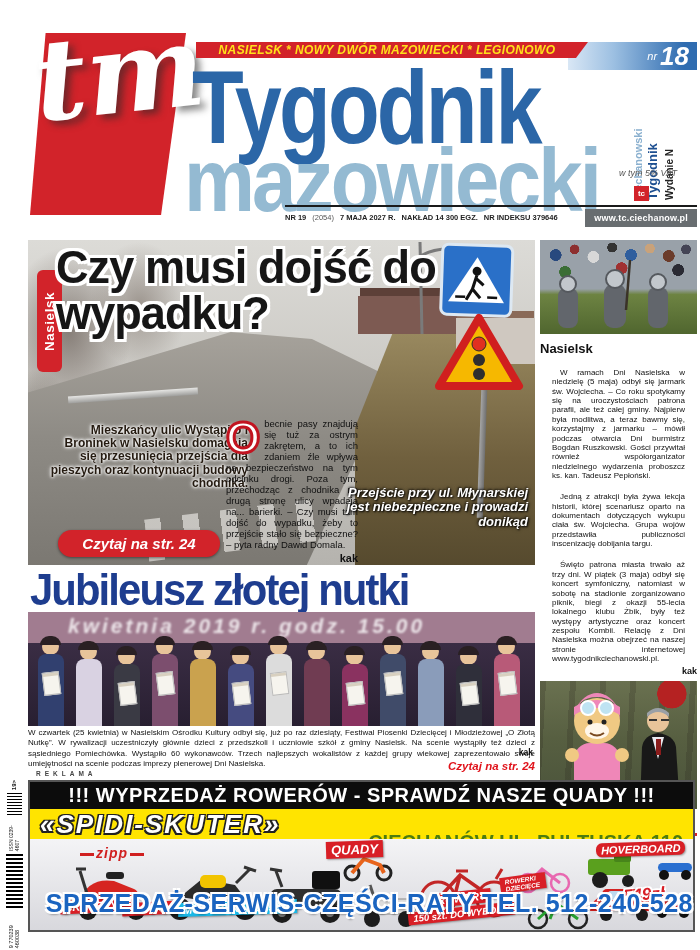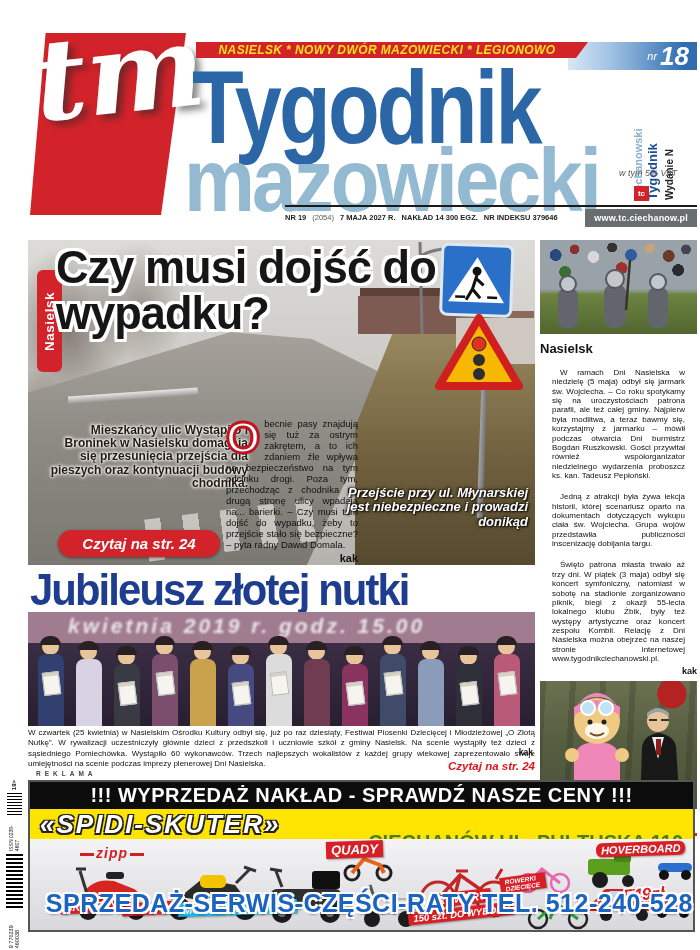--- a/index.html
+++ b/index.html
@@ -383,21 +383,21 @@
       </div>
   </div>
   <div class="cap2" data-name="second-article-caption">
     <span data-name="second-caption-text">W czwartek (25 kwietnia) w Nasielskim Ośrodku Kultury odbył się, już po raz dziesiąty, Festiwal Piosenki Dziecięcej i Młodzieżowej „O Złotą Nutkę”. W rywalizacji uczestniczyły głównie dzieci z przedszkoli i uczniowie szkół z gminy Nasielsk. Na scenie wystąpiły też dzieci z sąsiedniego Pomiechówka. Wystąpiło 60 wykonawców. Trzech najlepszych wokalistów z każdej grupy wiekowej zaprezentowało swoje umiejętności na scenie podczas imprezy plenerowej Dni Nasielska.</span>
     <span class="cap2-byline" data-name="byline">kak</span>
     <span class="cap2-read" data-name="read-more-link">Czytaj na str. 24</span>
   </div>
 
   <div class="reklama" data-name="advert-label">REKLAMA</div>
   <div class="ad" data-name="advert-block">
-    <div class="ad-black" data-name="advert-top-bar">!!! WYPRZEDAŻ NAKŁAD - SPRAWDŹ NASZE CENY !!!</div>
+    <div class="ad-black" data-name="advert-top-bar">!!! WYPRZEDAŻ ROWERÓW - SPRAWDŹ NASZE QUADY !!!</div>
     <div class="ad-yellow" data-name="advert-brand-bar">
       <span class="ad-brand" data-name="advert-brand">«SPIDI-SKUTER»</span>
       <span class="ad-address" data-name="advert-address">CIECHANÓW UL. PUŁTUSKA 110</span>
     </div>
     <div class="ad-content" data-name="advert-content">
       <svg width="665" height="92" viewBox="0 0 665 92" style="position:absolute;left:0;top:0" data-name="vehicles-decor">
 
         <g data-name="scooter-icon">
           <circle cx="58" cy="72" r="9" fill="#1c1c1c"></circle>
             <circle cx="58" cy="72" r="3" fill="#888"></circle>

